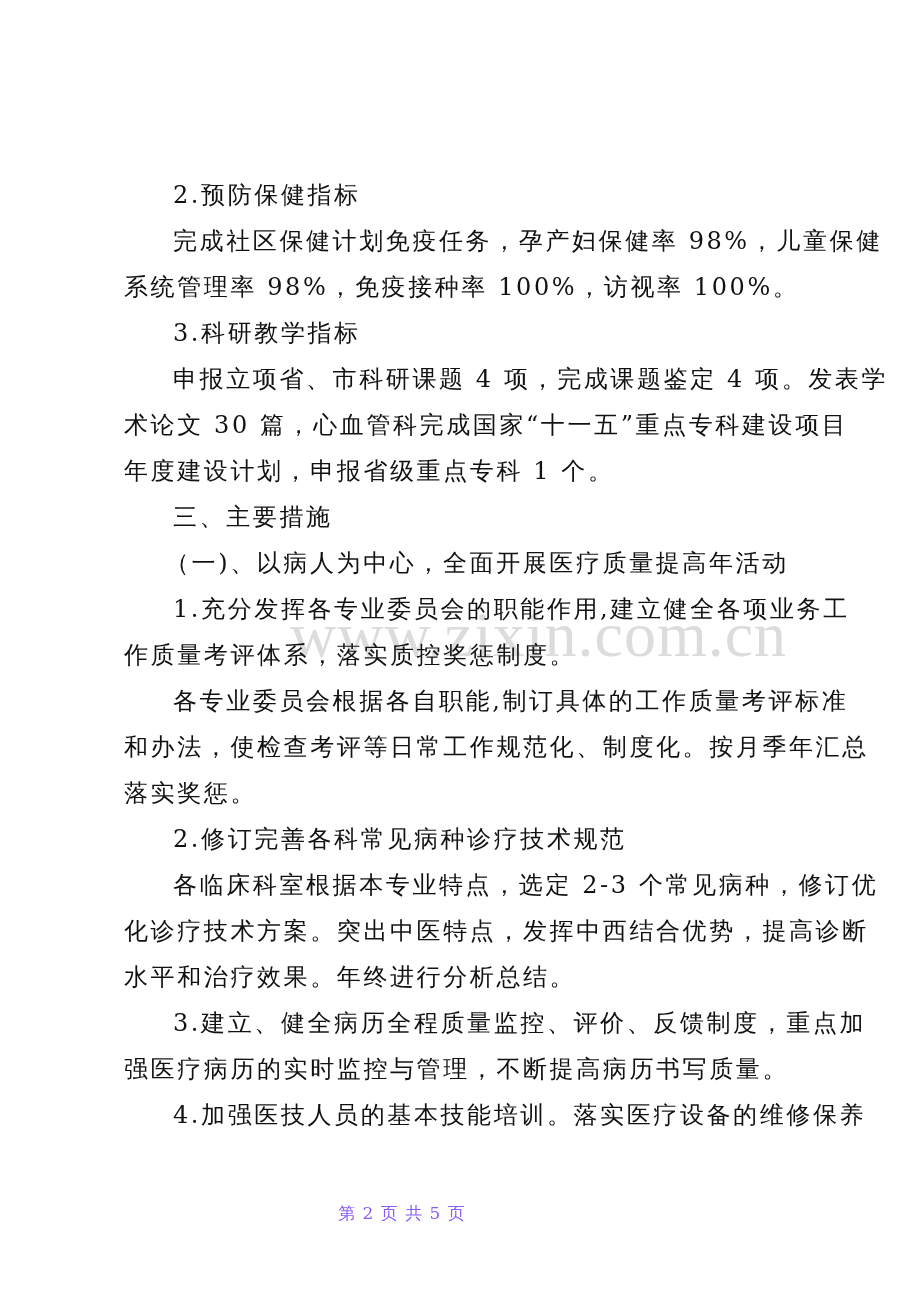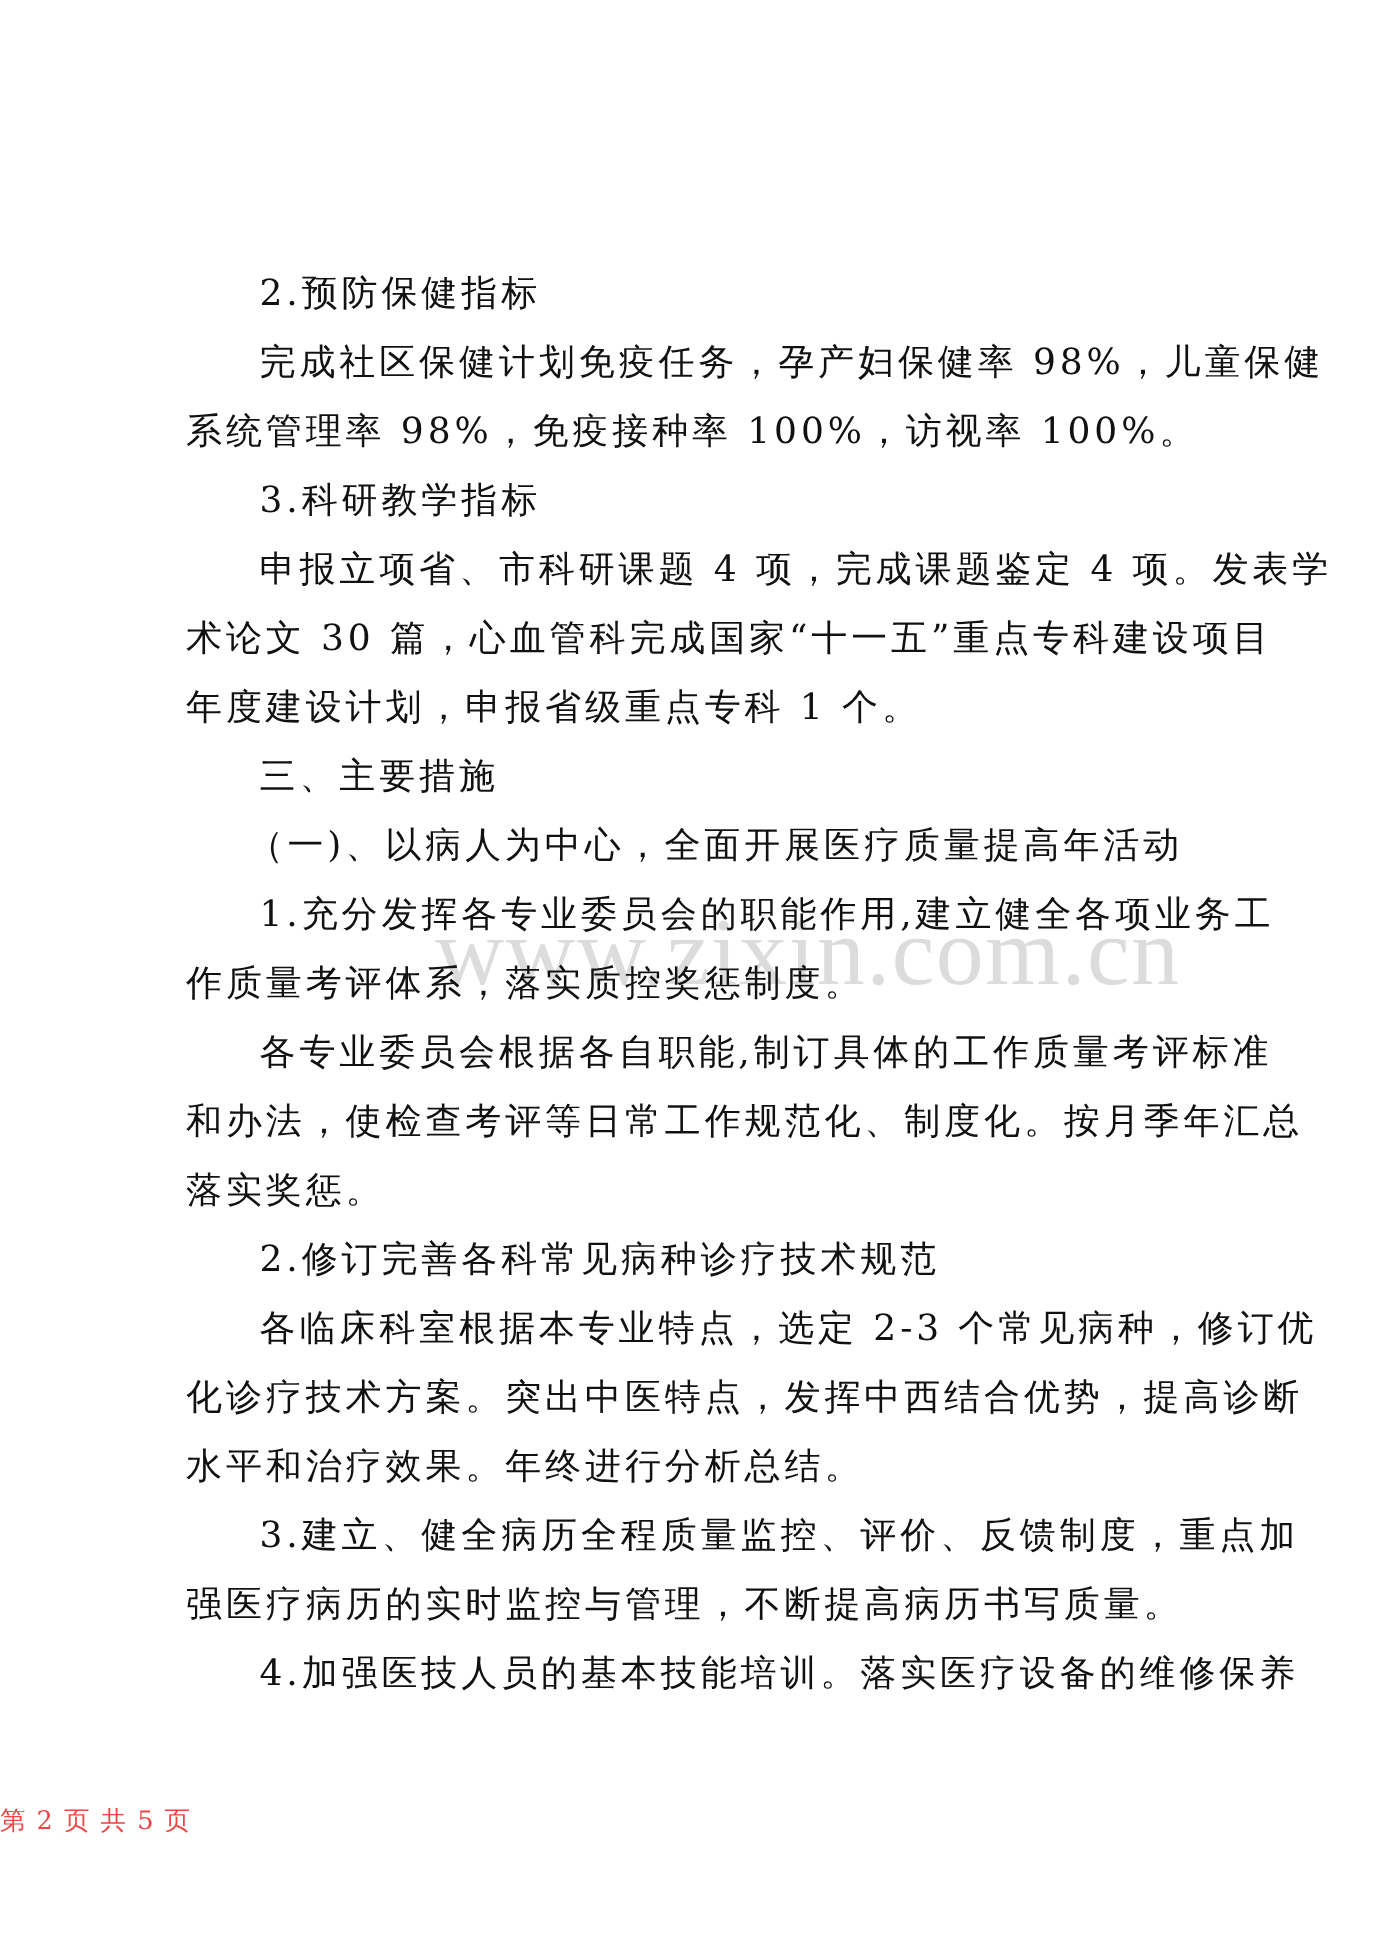--- a/index.html
+++ b/index.html
@@ -6,22 +6,22 @@
   body { width:920px; height:1302px; position:relative; overflow:hidden;
          font-family: "DejaVu Serif", "Liberation Serif", serif; color:#111; }
   .page { position:absolute; left:0; top:0; width:920px; height:1302px; }
   .line { position:absolute; left:0; width:920px; font-size:24px; line-height:30px;
           white-space:nowrap; letter-spacing:2.6px; }
   .indent { padding-left:173px; }
   .noindent { padding-left:124px; }
   .watermark { position:absolute; left:290px; top:598px; font-family:Liberation Serif, serif;
                font-size:64px; color:#dcdcdc; letter-spacing:1px; z-index:0; }
   .content { position:relative; z-index:1; }
-  .footer { position:absolute; top:1202px; left:0; width:804px; text-align:left;
-            font-size:17px; color:#ef4444; letter-spacing:1px; }
+  .footer { position:absolute; top:1202px; left:0; width:804px; text-align:center;
+            font-size:17px; color:#8b5cf6; letter-spacing:1px; }
 </style>
 </head>
 <body>
 
 <div class="page">
   <div class="watermark">www.zixin.com.cn</div>
   <div class="content" id="content">
       <div class="line indent" style="top: 180px;">2.预防保健指标</div>
       <div class="line indent" style="top: 226px;">完成社区保健计划免疫任务，孕产妇保健率 98%，儿童保健</div>
       <div class="line noindent" style="top: 272px;">系统管理率 98%，免疫接种率 100%，访视率 100%。</div>

